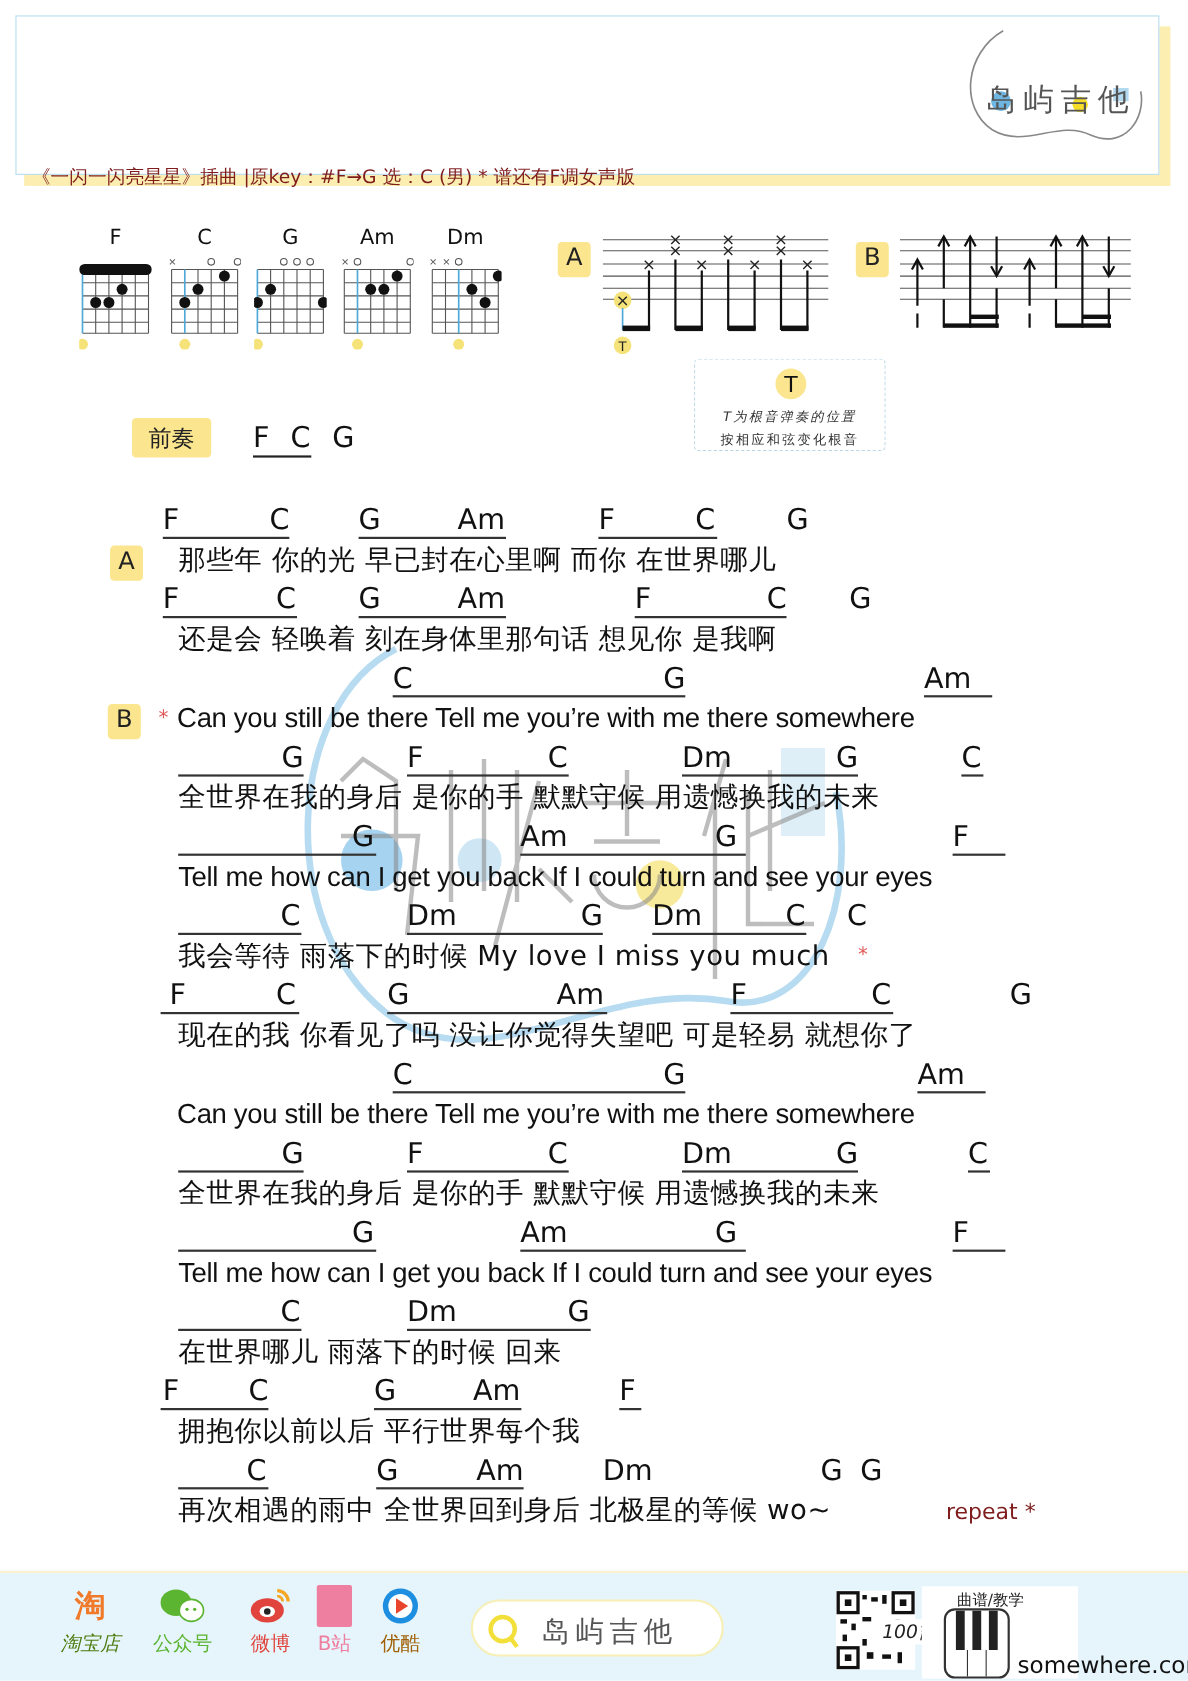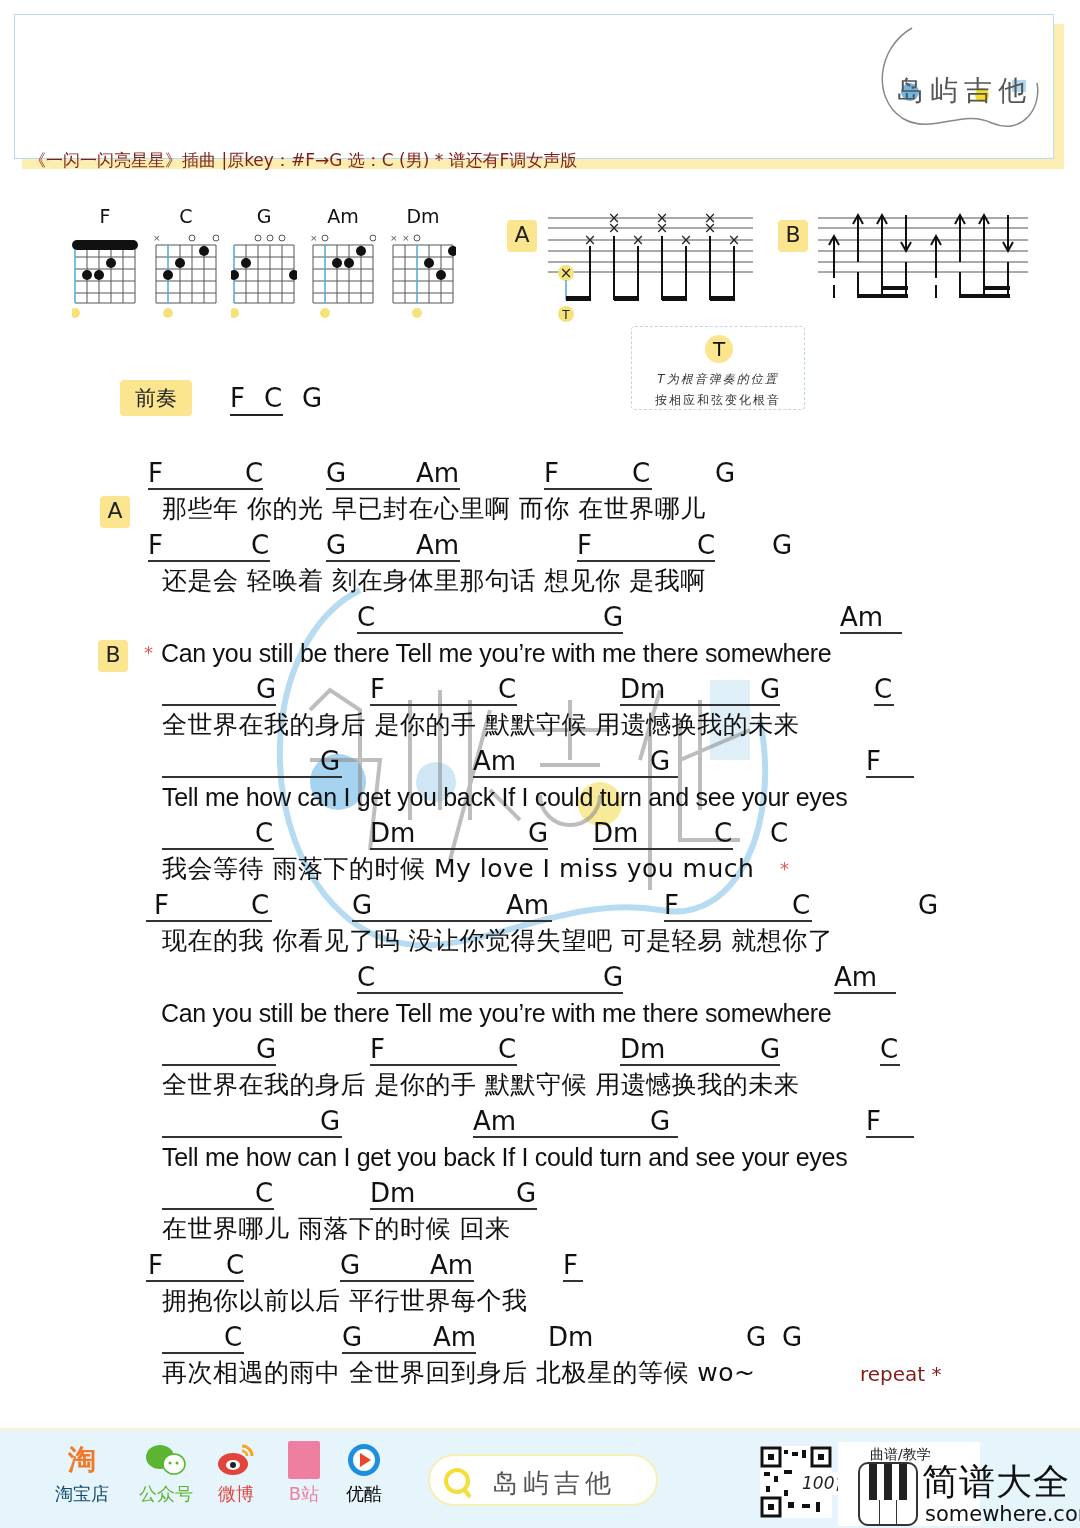--- a/index.html
+++ b/index.html
@@ -453,34 +453,34 @@
 <div class="chord-line" style="left:162px; top:1352px; width:82px;"></div>
 <div class="chord-line" style="left:342px; top:1352px; width:134px;"></div>
 <div class="lyric" style="left:162px; top:1357px;">再次相遇的雨中 全世界回到身后 北极星的等候 wo~</div>
 <div class="repeat">repeat *</div>
 
 <div class="footer">
   <div class="foot-item" style="left:52px;">
     <div class="foot-icon">
       <span style="font-size:28px; font-weight:bold; color:#f07a2a;">淘</span>
     </div>
-    <div class="foot-label" style="color:#0c4a6e;">淘宝店</div>
+    <div class="foot-label" style="color:#4d7c0f;font-style:italic;">淘宝店</div>
   </div>
   <div class="foot-item" style="left:136px;">
     <div class="foot-icon">
       <svg width="44" height="36" viewBox="0 0 44 36">
           <ellipse cx="16" cy="15" rx="14" ry="12" fill="#5cb531"></ellipse>
           <ellipse cx="30" cy="22" rx="11" ry="10" fill="#fff" stroke="#5cb531" stroke-width="1.5"></ellipse>
           <circle cx="26" cy="21" r="1.5" fill="#5cb531"></circle>
           <circle cx="33" cy="21" r="1.5" fill="#5cb531"></circle>
         </svg>
     </div>
     <div class="foot-label" style="color:#5cb531;">公众号</div>
   </div>
-  <div class="foot-item" style="left:206px;font-family:Liberation Serif, serif;">
+  <div class="foot-item" style="left:216px;font-family:Liberation Serif, serif;">
     <div class="foot-icon">
       <svg width="40" height="36" viewBox="0 0 40 36">
           <ellipse cx="17" cy="22" rx="15" ry="11" fill="#e0443c"></ellipse>
           <ellipse cx="17" cy="23" rx="7" ry="5" fill="#fff"></ellipse>
           <circle cx="17" cy="23" r="3" fill="#222"></circle>
           <path d="M26 4 A 10 10 0 0 1 36 14" stroke="#f5a623" stroke-width="3" fill="none"></path>
           <path d="M26 9 A 5 5 0 0 1 31 14" stroke="#f5a623" stroke-width="2.5" fill="none"></path>
         </svg>
     </div>
     <div class="foot-label" style="color:#e0443c;">微博</div>
@@ -492,21 +492,21 @@
     <div class="foot-label" style="color:#ef7fa1;">B站</div>
   </div>
   <div class="foot-item" style="left:334px;">
     <div class="foot-icon">
       <svg width="36" height="36" viewBox="0 0 36 36">
           <circle cx="18" cy="18" r="16" fill="#1e8fe0"></circle>
           <circle cx="18" cy="18" r="11" fill="#fff"></circle>
           <polygon points="14,11 25,18 14,25" fill="#e8452c"></polygon>
         </svg>
     </div>
-    <div class="foot-label" style="color:#000000;">优酷</div>
+    <div class="foot-label" style="color:#a16207;">优酷</div>
   </div>
 
   <div class="search-pill">
     <svg style="position:absolute; left:12px; top:10px;" width="34" height="34" viewBox="0 0 34 34">
       <circle cx="15" cy="15" r="11" fill="none" stroke="#f2df3a" stroke-width="4"></circle>
       <line x1="22" y1="23" x2="28" y2="31" stroke="#f2df3a" stroke-width="4"></line>
     </svg>
     <div class="search-text">岛屿吉他</div>
   </div>
 
@@ -538,15 +538,14 @@
 
   <div class="brand-box"></div>
   <div class="brand-top">曲谱/教学</div>
   <div class="piano">
     <div style="position:absolute; left:9px; top:0; width:8px; height:36px; background:#222;"></div>
     <div style="position:absolute; left:24px; top:0; width:8px; height:36px; background:#222;"></div>
     <div style="position:absolute; left:39px; top:0; width:8px; height:36px; background:#222;"></div>
     <div style="position:absolute; left:19px; top:36px; width:1px; height:28px; background:#333;"></div>
     <div style="position:absolute; left:36px; top:36px; width:1px; height:28px; background:#333;"></div>
   </div>
-  <div class="brand-main">简谱大全</div>
   <div class="brand-url">somewhere.com</div>
 </div>
 
 </body></html>

